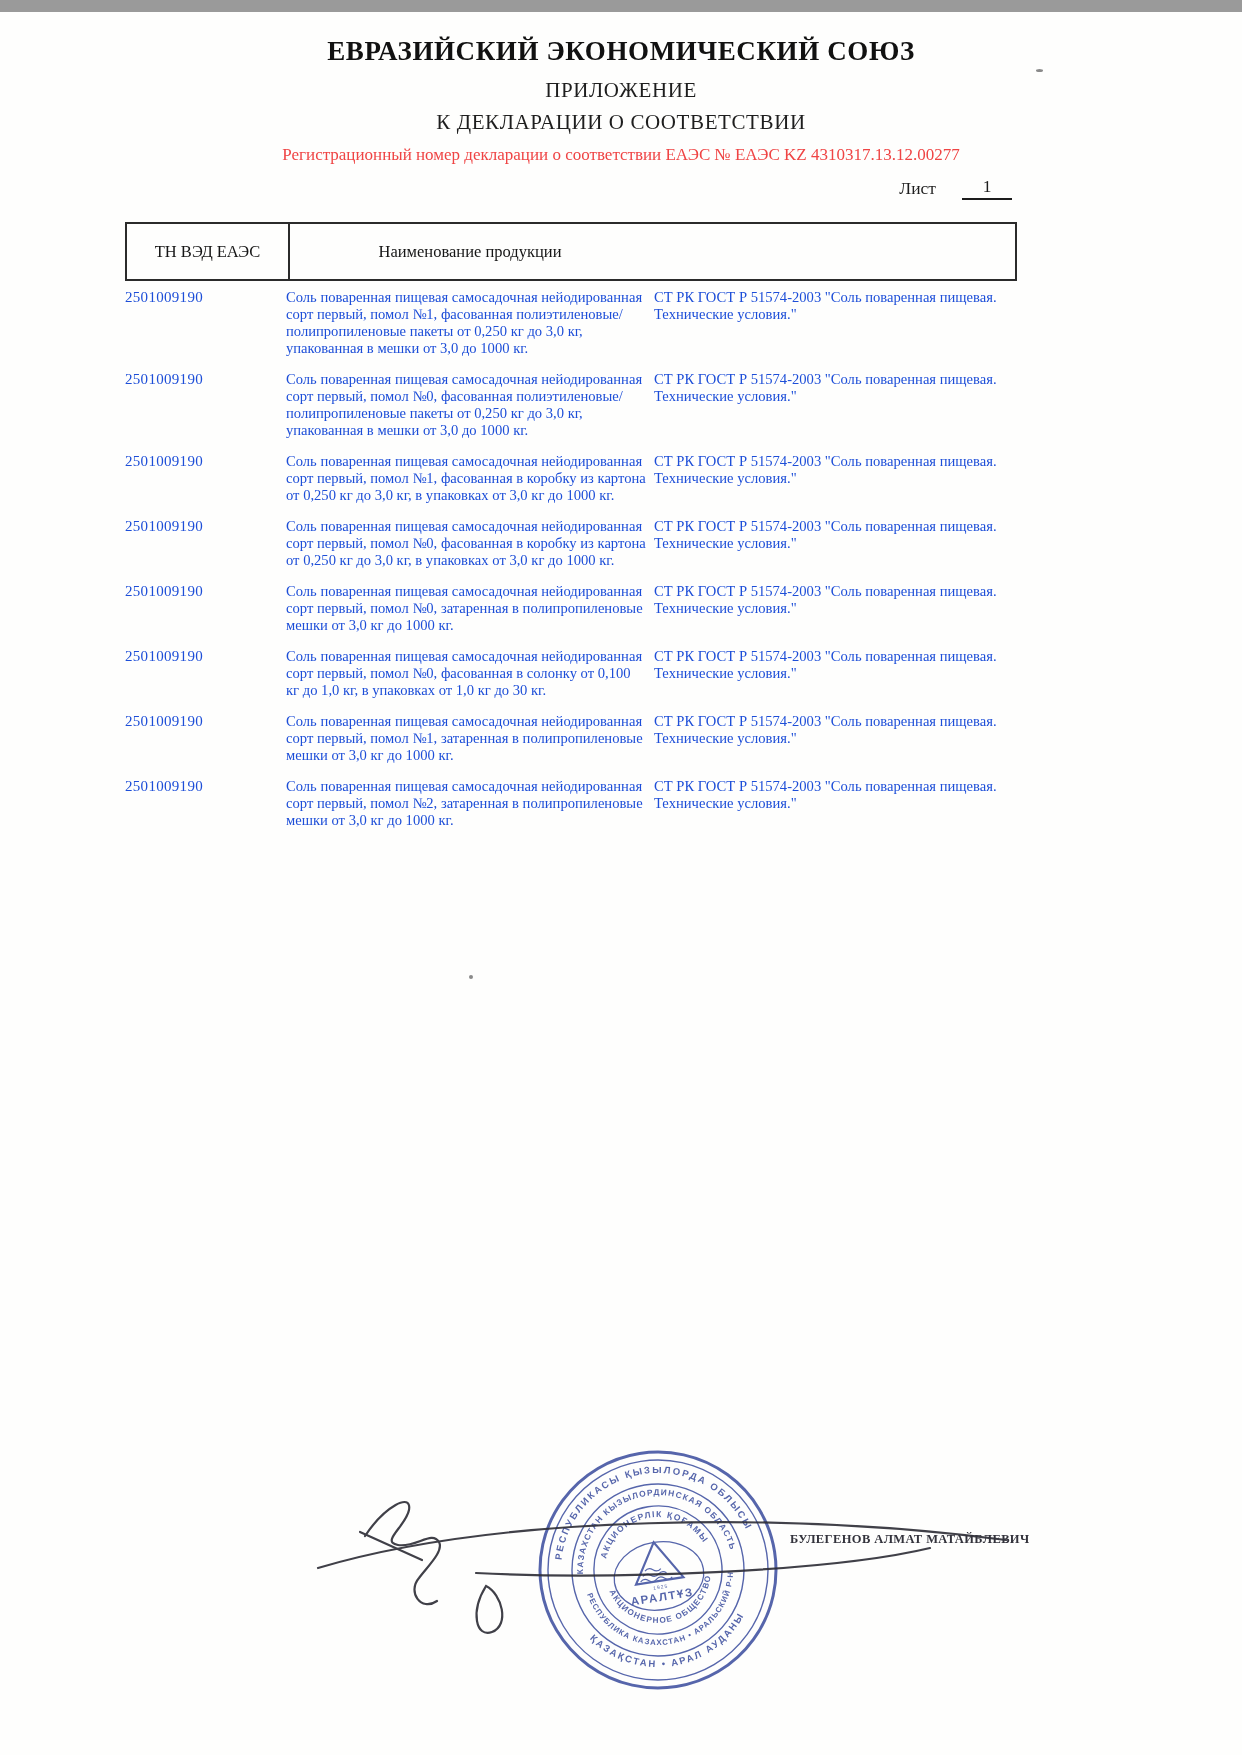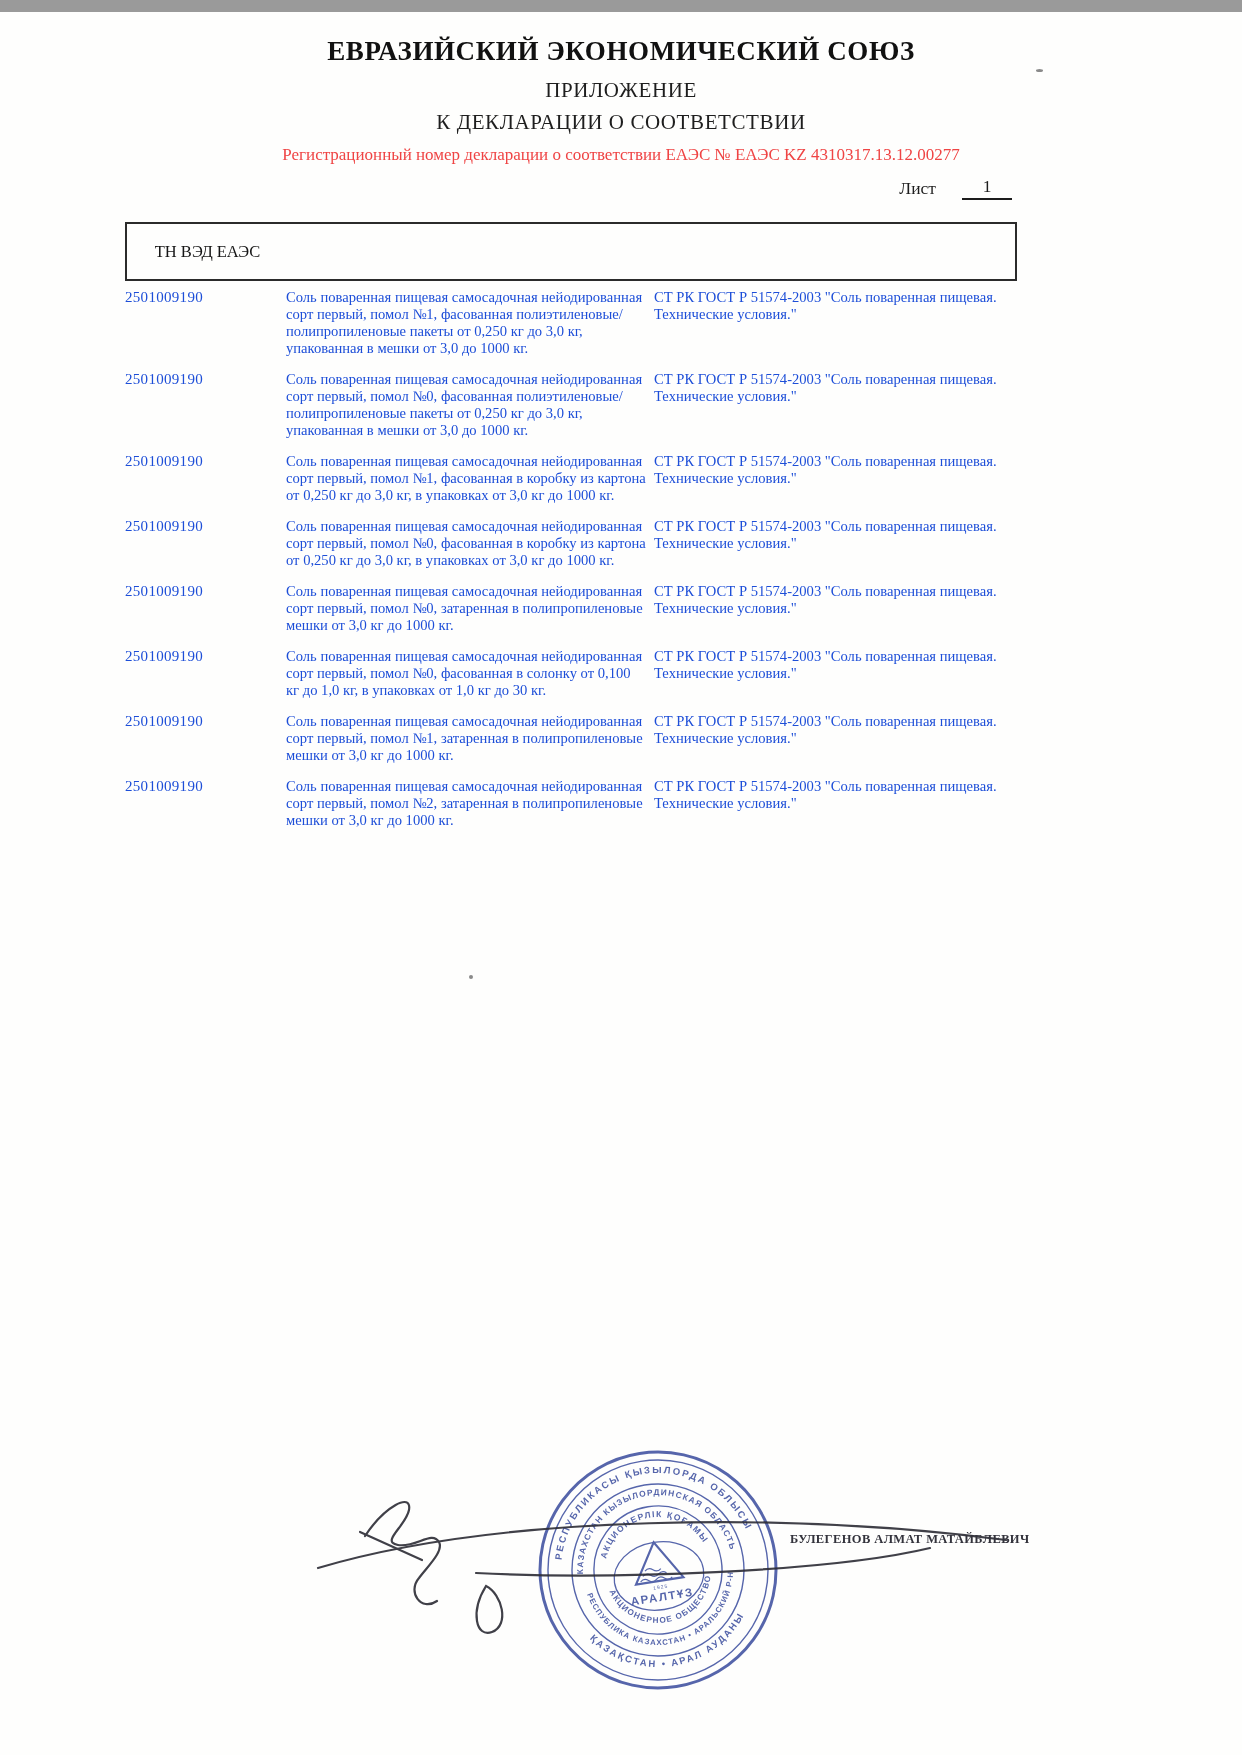--- a/index.html
+++ b/index.html
@@ -52,20 +52,21 @@
   </div>
 
   <div class="sheet">
     <span>Лист</span>
     <span class="sheet-num">1</span>
   </div>
 
   <div class="conf-table">
     <div class="t-head">
       <div class="hcell">ТН ВЭД ЕАЭС</div>
+      <div class="hcell">Наименование продукции</div>
     </div>
     <div class="t-body">
 
       <div class="t-row">
         <div class="cell-code">2501009190</div>
         <div class="cell-name">Соль поваренная пищевая самосадочная нейодированная сорт первый, помол №1, фасованная полиэтиленовые/полипропиленовые пакеты от 0,250 кг до 3,0 кг, упакованная в мешки от 3,0 до 1000 кг.</div>
         <div class="cell-doc">СТ РК ГОСТ Р 51574-2003 "Соль поваренная пищевая. Технические условия."</div>
       </div>
 
       <div class="t-row">

